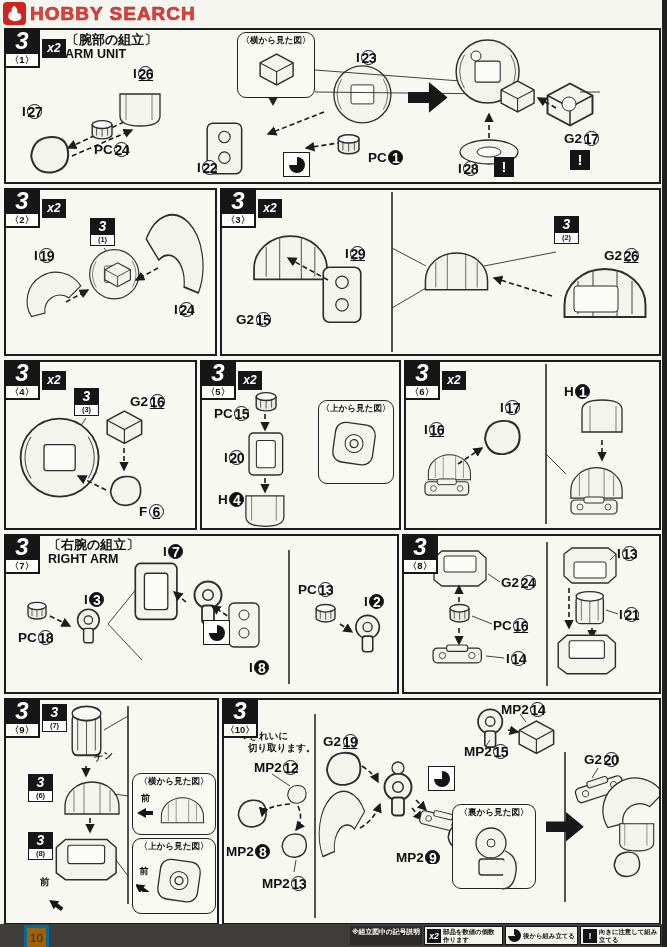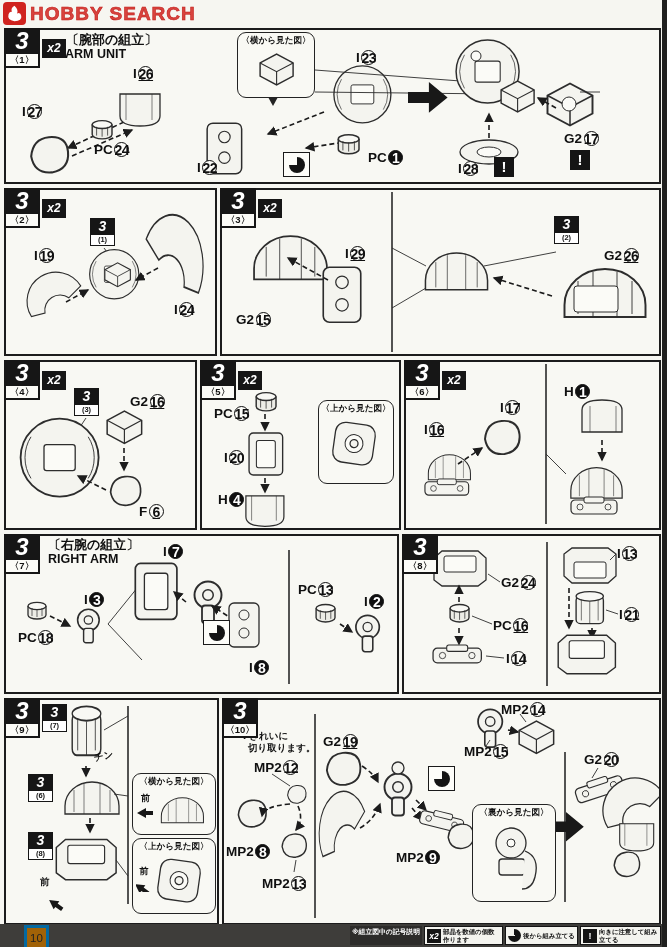--- a/index.html
+++ b/index.html
@@ -610,21 +610,21 @@
         <span class="pfx">MP2</span>
         <span class="cnum">15</span>
       </span>
     <span class="plabel" style="left:360px;top:52px">
         <span class="pfx">G2</span>
         <span class="cnum">20</span>
       </span>
     <div class="later" style="left:204px;top:66px">
         <div class="pie"></div>
       </div>
-    <div class="callout" style="left:248px;top:104px;width:84px;height:98px">
+    <div class="callout" style="left:228px;top:104px;width:84px;height:85px">
       <div class="ct">〈裏から見た図〉</div>
       <svg width="78" height="76" viewBox="0 0 78 76">
         <circle cx="36" cy="24" r="15" class="shape"></circle>
           <circle cx="36" cy="24" r="4" class="lnf"></circle>
         <rect x="24" y="40" width="26" height="16" rx="3" class="shape"></rect>
         <path d="M50,32 q15,6 10,26 q-3,12 -13,12" class="shape"></path>
       </svg>
     </div>
   </div>
 

